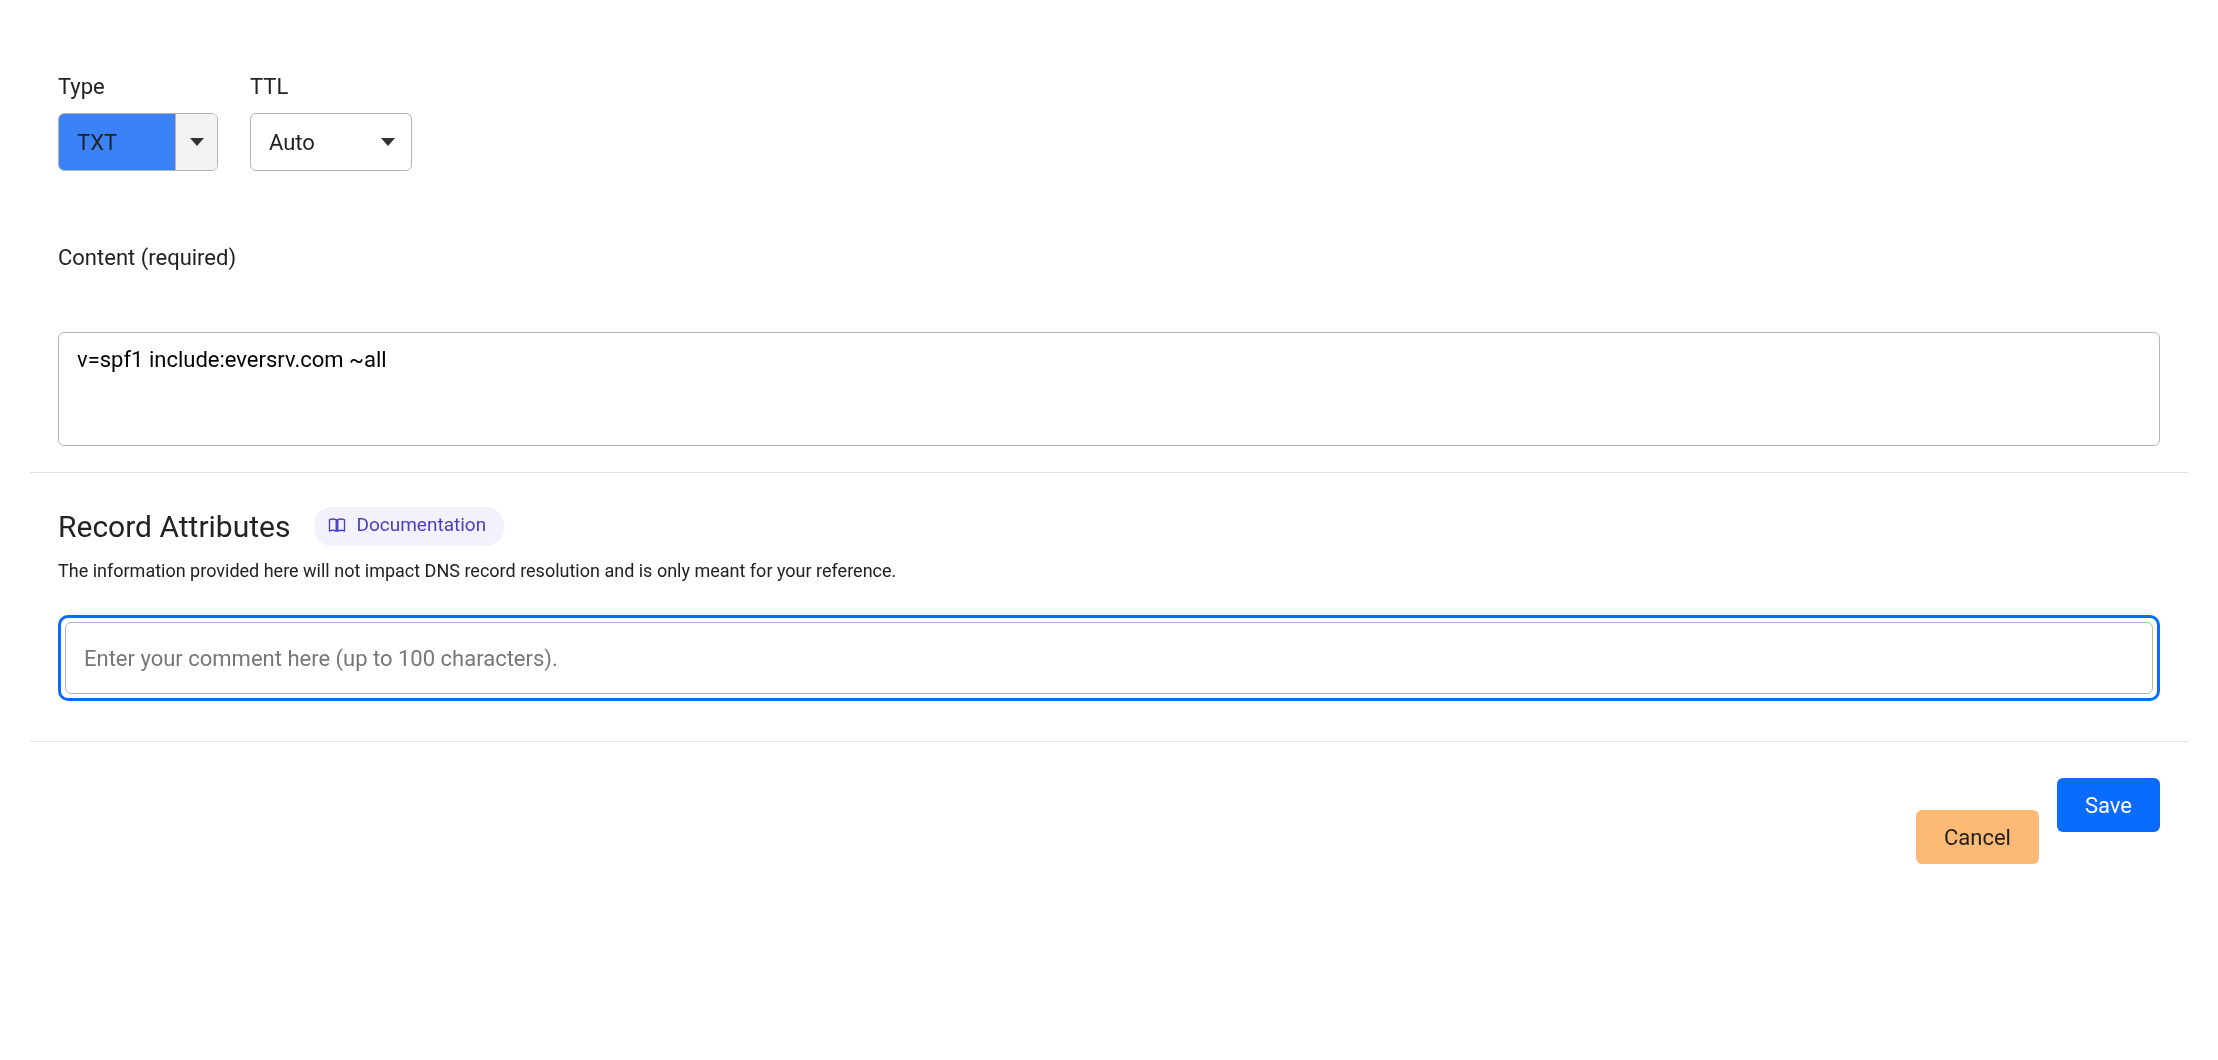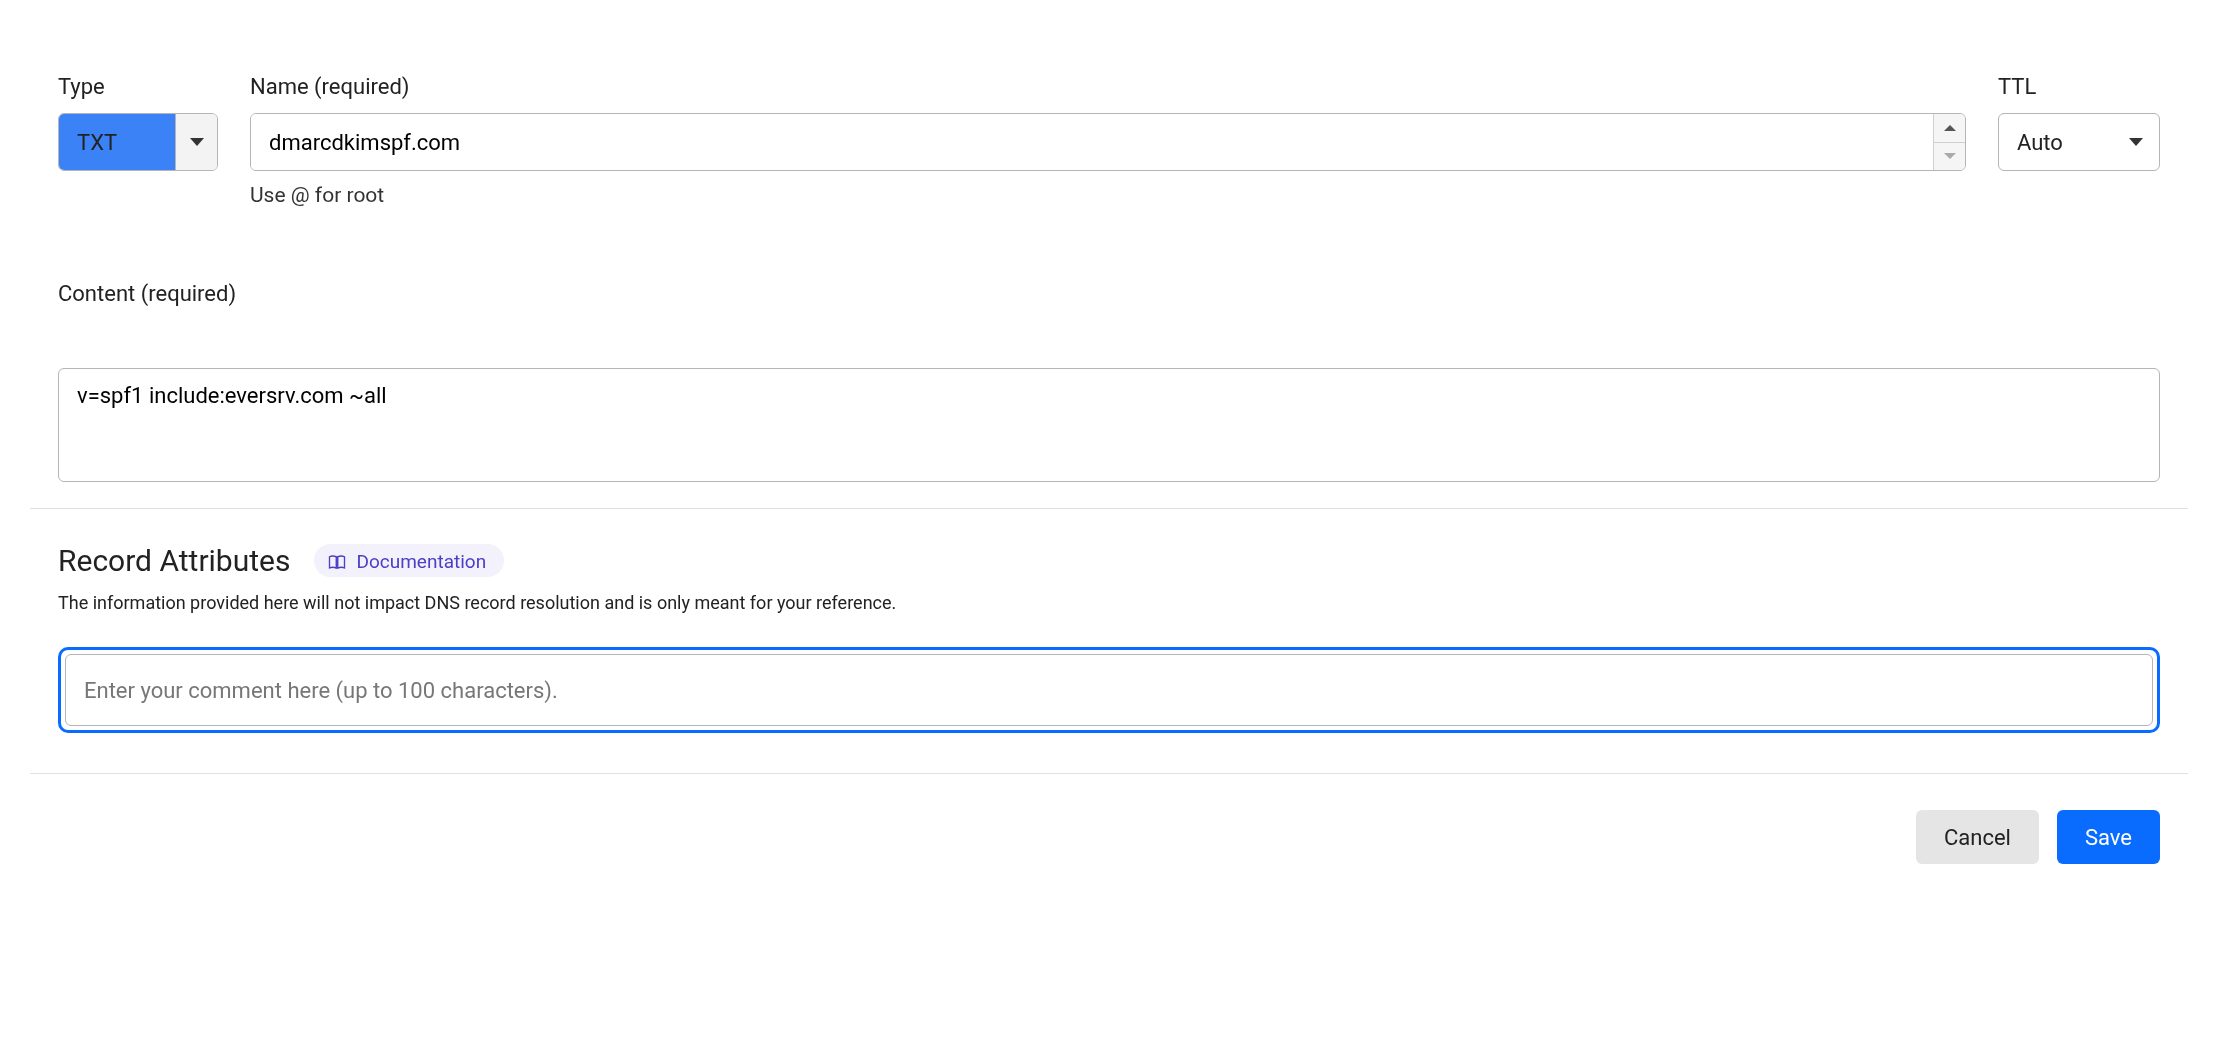--- a/index.html
+++ b/index.html
@@ -156,21 +156,21 @@
       margin-bottom: 14px;
     }
     .attributes-title {
       font-size: 30px;
       font-weight: 400;
       color: #222;
     }
     .doc-badge {
       background: #f2f1fc;
       border-radius: 18px;
-      padding: 6px 18px 4px 14px;
+      padding: 6px 18px 10px 14px;
       display: flex;
       align-items: center;
       gap: 10px;
       cursor: pointer;
       justify-content: space-between;
     }
     .doc-badge-text {
       color: #4a3fc5;
       font-size: 19px;
     }
@@ -215,57 +215,43 @@
     .btn {
       height: 54px;
       padding: 0 28px;
       border-radius: 6px;
       font-size: 22px;
       border: none;
       cursor: pointer;
       font-family: inherit;
     }
     .btn-cancel {
-      background: #e5e5e5;
-      color: #222;
+      background: #fdba74;
+      color: #222;
+      margin-top: 32px;
     }
     .btn-save {
       background: #0a6cff;
       color: #fff;
     }
   </style>
 </head>
 <body>
 
 <div class="top-row">
   <div class="field-group">
     <div class="field-label">Type</div>
     <div class="type-select-wrap">
       <div class="type-select-text">TXT</div>
       <div class="type-select-arrow">
         <div class="caret-down"></div>
       </div>
     </div>
   </div>
 
-  <div class="field-group name-group">
-    <div class="field-label">Name (required)</div>
-    <div class="name-input-wrap">
-      <input class="name-input" type="text" value="dmarcdkimspf.com" style="">
-      <div class="spinner-controls">
-        <div class="spinner-btn">
-            <div class="caret-up-sm"></div>
-          </div>
-        <div class="spinner-btn">
-            <div class="caret-down-sm"></div>
-          </div>
-      </div>
-    </div>
-    <div class="hint-text">Use @ for root</div>
-  </div>
 
   <div class="field-group">
     <div class="field-label">TTL</div>
     <div class="ttl-select-wrap">
       <span class="ttl-text">Auto</span>
       <div class="caret-down"></div>
     </div>
   </div>
 </div>
 

